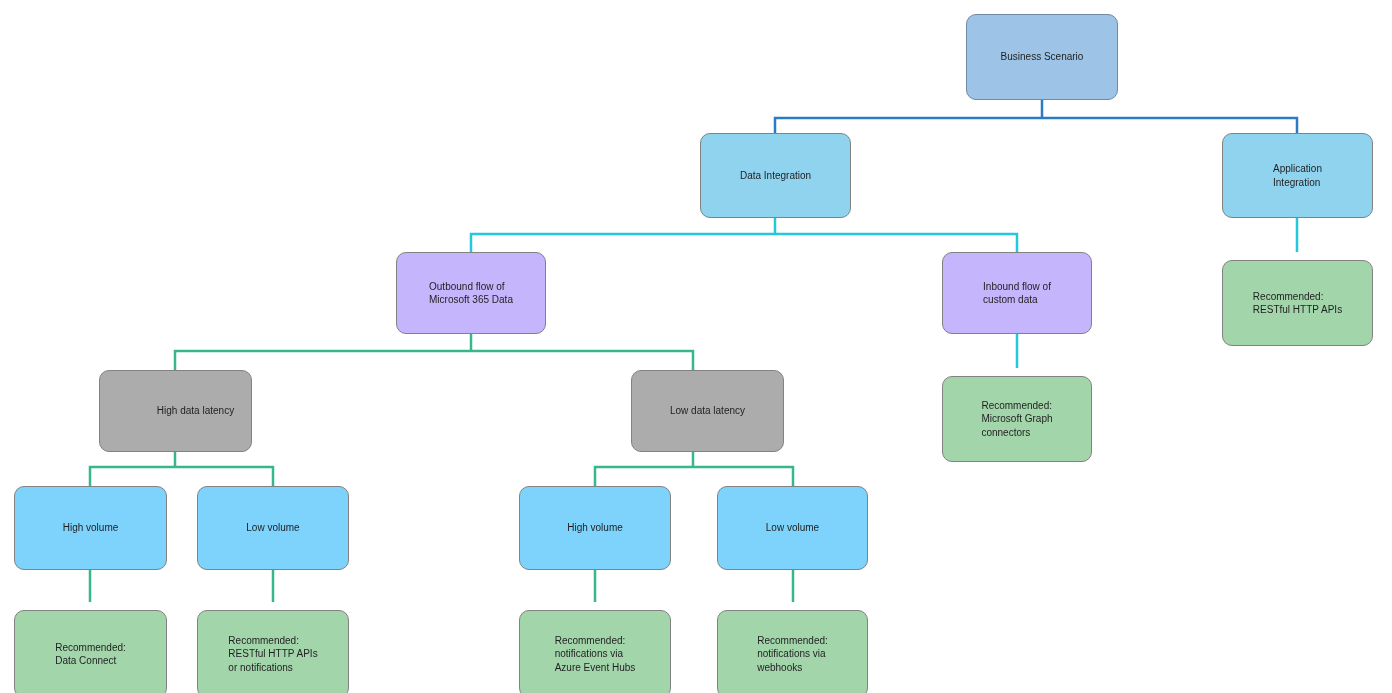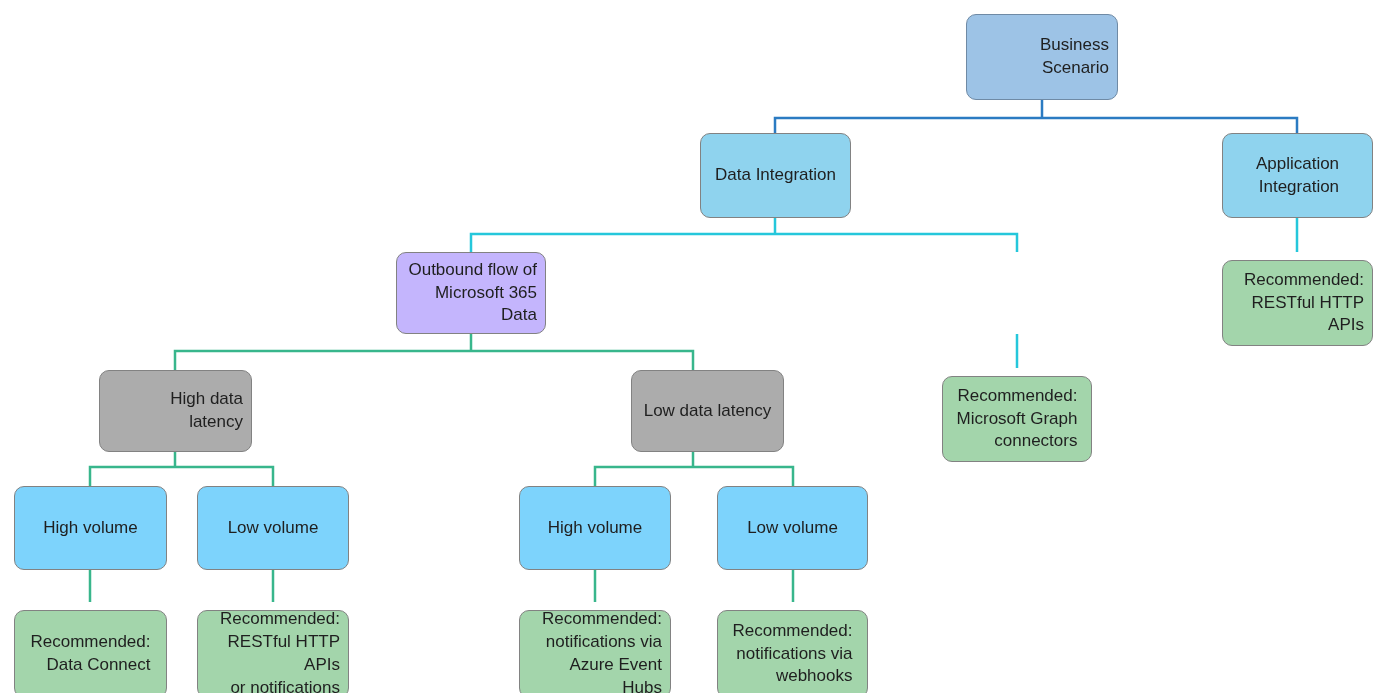--- a/index.html
+++ b/index.html
@@ -24,23 +24,23 @@
     pointer-events: none;
   }
   .node {
     position: absolute;
     box-sizing: border-box;
     border: 1.5px solid #828282;
     border-radius: 10px;
     display: flex;
     align-items: center;
     justify-content: center;
-    text-align: right;
+    text-align: left;
     white-space: pre-line;
-    font-size: 17px;
+    font-size: 10px;
     line-height: 1.35;
     color: #1f1f1f;
     padding: 4px 8px;
   }
   
   .fill-root      { background: #9DC3E6; border-color: #6f8aa5; }
   .fill-branch    { background: #8FD3EE; }
   .fill-flow      { background: #c4b5fd; }
   .fill-latency   { background: #ACACAC; }
   .fill-volume    { background: #7dd3fc; }
@@ -81,20 +81,22 @@
              M693 452 L693 467 M595 486 L595 467 L793 467 L793 486
              M90 570 L90 602 M273 570 L273 602 M595 570 L595 602 M793 570 L793 602" stroke="#38B68C" stroke-width="2.5" fill="none"></path>
   </svg>
 
   <div class="node n-business fill-root">Business Scenario</div>
   <div class="node n-dataint fill-branch">Data Integration</div>
   <div class="node n-appint fill-branch">Application
 Integration</div>
   <div class="node n-outbound fill-flow">Outbound flow of
 Microsoft 365 Data</div>
+  <div class="node n-inbound fill-flow">Inbound flow of
+custom data</div>
   <div class="node n-rec-rest-right fill-recommend">Recommended:
 RESTful HTTP APIs</div>
   <div class="node n-highlat fill-latency">High data latency</div>
   <div class="node n-lowlat fill-latency">Low data latency</div>
   <div class="node n-rec-graph fill-recommend">Recommended:
 Microsoft Graph
 connectors</div>
   <div class="node n-highvol-l fill-volume">High volume</div>
   <div class="node n-lowvol-l fill-volume">Low volume</div>
   <div class="node n-highvol-c fill-volume">High volume</div>

